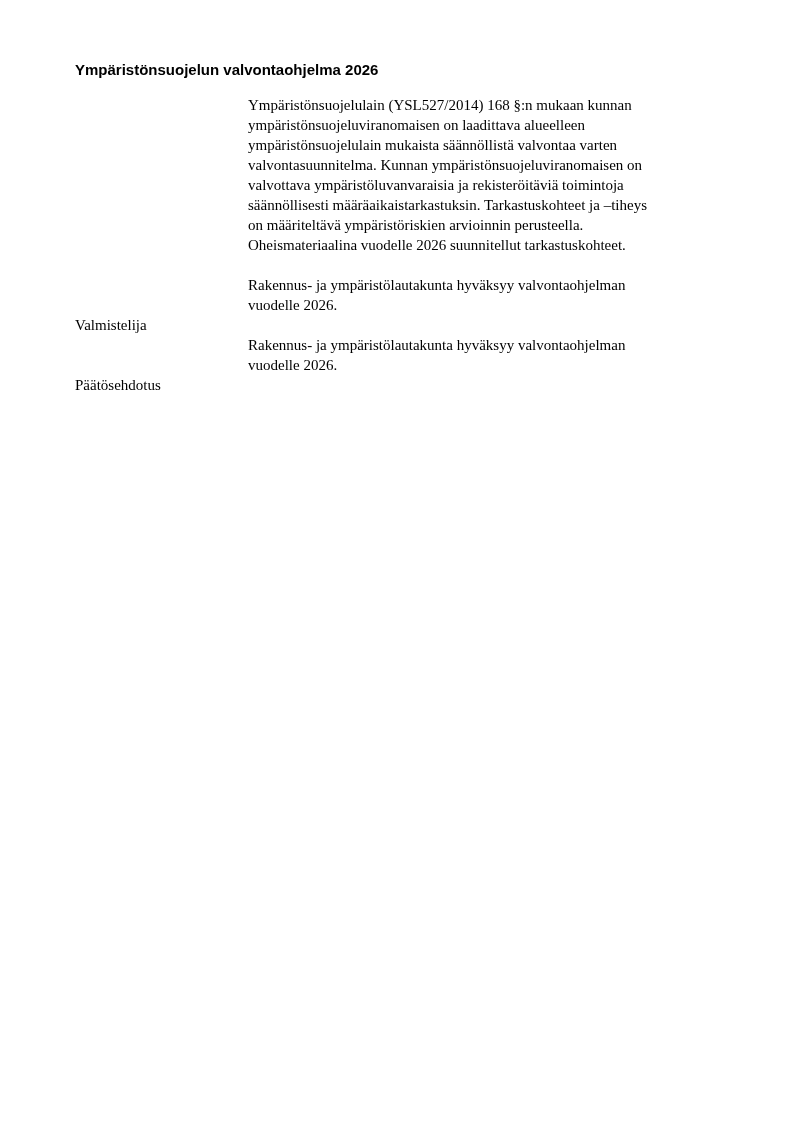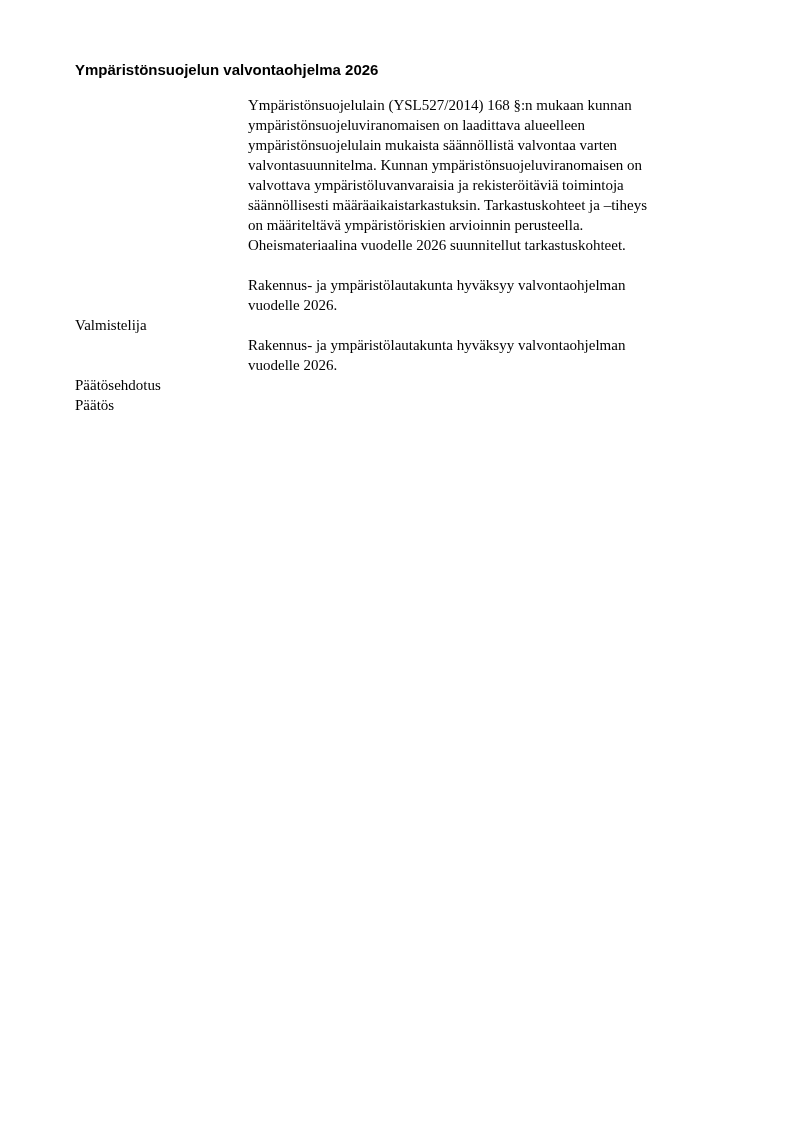--- a/index.html
+++ b/index.html
@@ -68,18 +68,14 @@
   </div>
 
 
   <div class="row">
     <div class="label-col">Päätösehdotus</div>
     <div class="content-col">
       <p>Rakennus- ja ympäristölautakunta hyväksyy valvontaohjelman vuodelle 2026.</p>
     </div>
   </div>
 
-  <div class="row">
-    <div class="label-col">Päätös</div>
-    <div class="content-col"></div>
-  </div>
 
 </div>
 
 </body></html>

